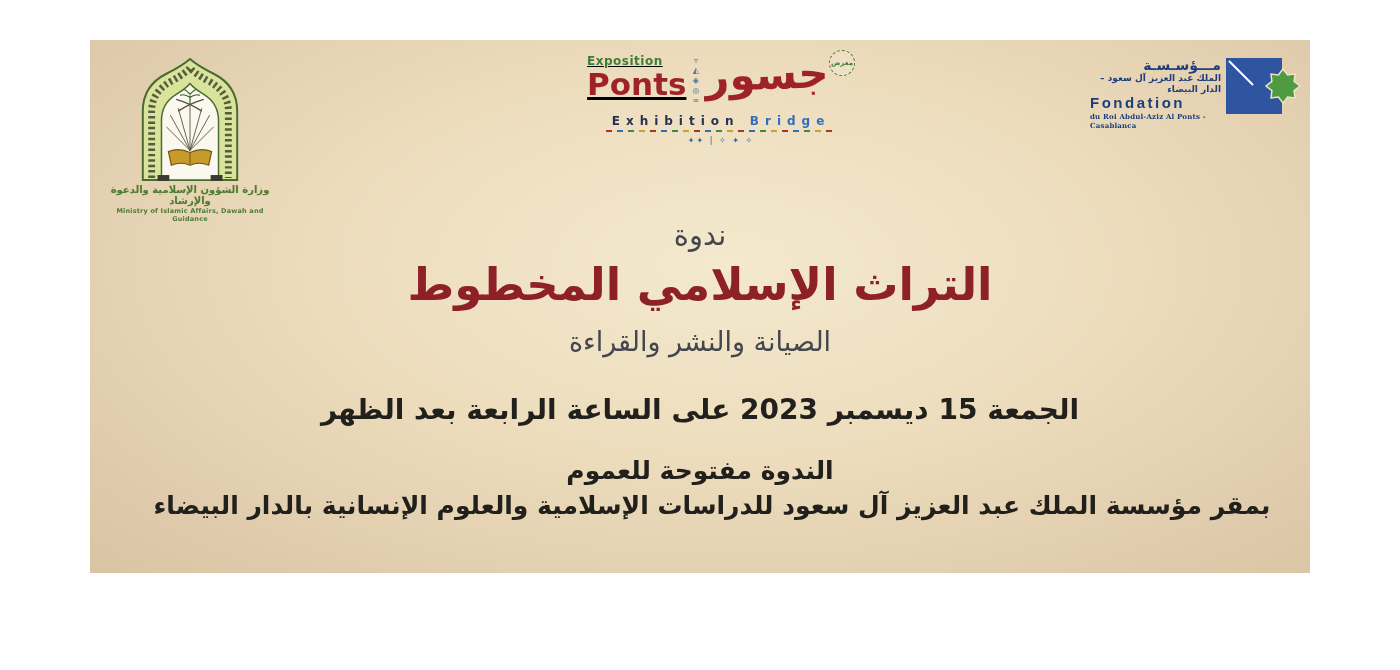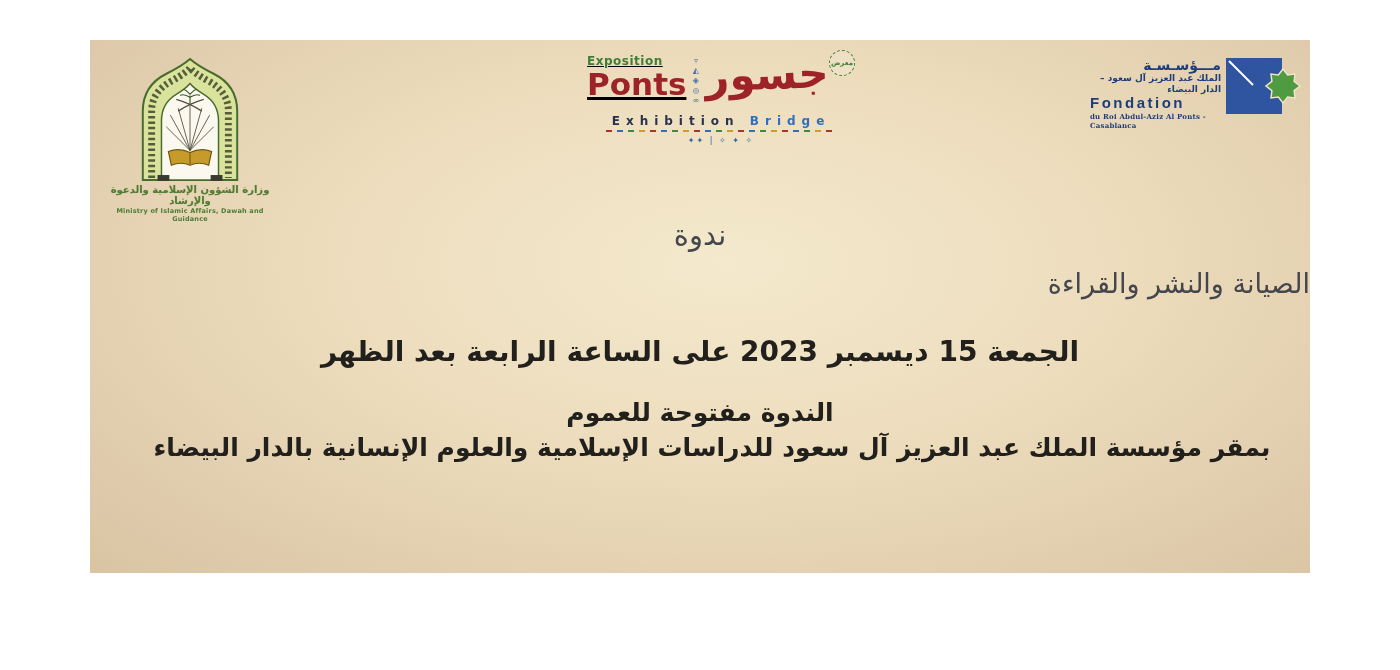--- a/index.html
+++ b/index.html
@@ -45,21 +45,21 @@
   .fond-fr-title{font-family:Liberation Sans, sans-serif;font-size:15px;font-weight:bold;
     letter-spacing:2.5px;line-height:1.1;}
   .fond-fr-sub{font-family:"DejaVu Serif","Liberation Serif",serif;font-size:7px;font-weight:bold;
     letter-spacing:.2px;line-height:1.3;}
   .fond-mark svg{display:block;}
 
   
   .content{position:absolute;left:0;top:178px;width:100%;text-align:center;direction:rtl;}
   .kicker{font-size:29px;color:#43464d;}
   .title{font-size:45px;font-weight:bold;color:#8e2028;margin-top:8px;line-height:1.1;}
-  .subtitle{font-size:27px;color:#43464d;margin-top:16px;text-align:right;}
+  .subtitle{font-size:27px;color:#43464d;margin-top:16px;}
   .datetime{font-size:28px;font-weight:bold;color:#21201c;margin-top:36px;}
   .note{font-size:25px;font-weight:bold;color:#21201c;margin-top:30px;}
   .venue{font-size:25px;font-weight:bold;color:#21201c;margin-top:6px;padding-left:24px;}
 </style>
 </head>
 <body>
 
 <div class="stage">
   <div class="banner">
 
@@ -134,20 +134,21 @@
         <svg width="76" height="60" viewBox="0 0 76 60">
           <rect x="0" y="2" width="56" height="56" fill="#2f55a0"></rect>
           <line x1="3" y1="5" x2="27" y2="29" stroke="#ffffff" stroke-width="2"></line>
           <polygon points="74,30 68.1,34.6 69,42 61.6,41.1 57,47 52.4,41.1 45,42 45.9,34.6 40,30 45.9,25.4 45,18 52.4,18.9 57,13 61.6,18.9 69,18 68.1,25.4" fill="#4f9b42" stroke="#f0e3c6" stroke-width="1.5"></polygon>
         </svg>
       </div>
     </div>
 
     <div class="content">
       <div class="kicker">ندوة</div>
+      <div class="title">التراث الإسلامي المخطوط</div>
       <div class="subtitle">الصيانة والنشر والقراءة</div>
       <div class="datetime">الجمعة 15 ديسمبر 2023 على الساعة الرابعة بعد الظهر</div>
       <div class="note">الندوة مفتوحة للعموم</div>
       <div class="venue">بمقر مؤسسة الملك عبد العزيز آل سعود للدراسات الإسلامية والعلوم الإنسانية بالدار البيضاء</div>
     </div>
 
   </div>
 </div>
 
 </body></html>

